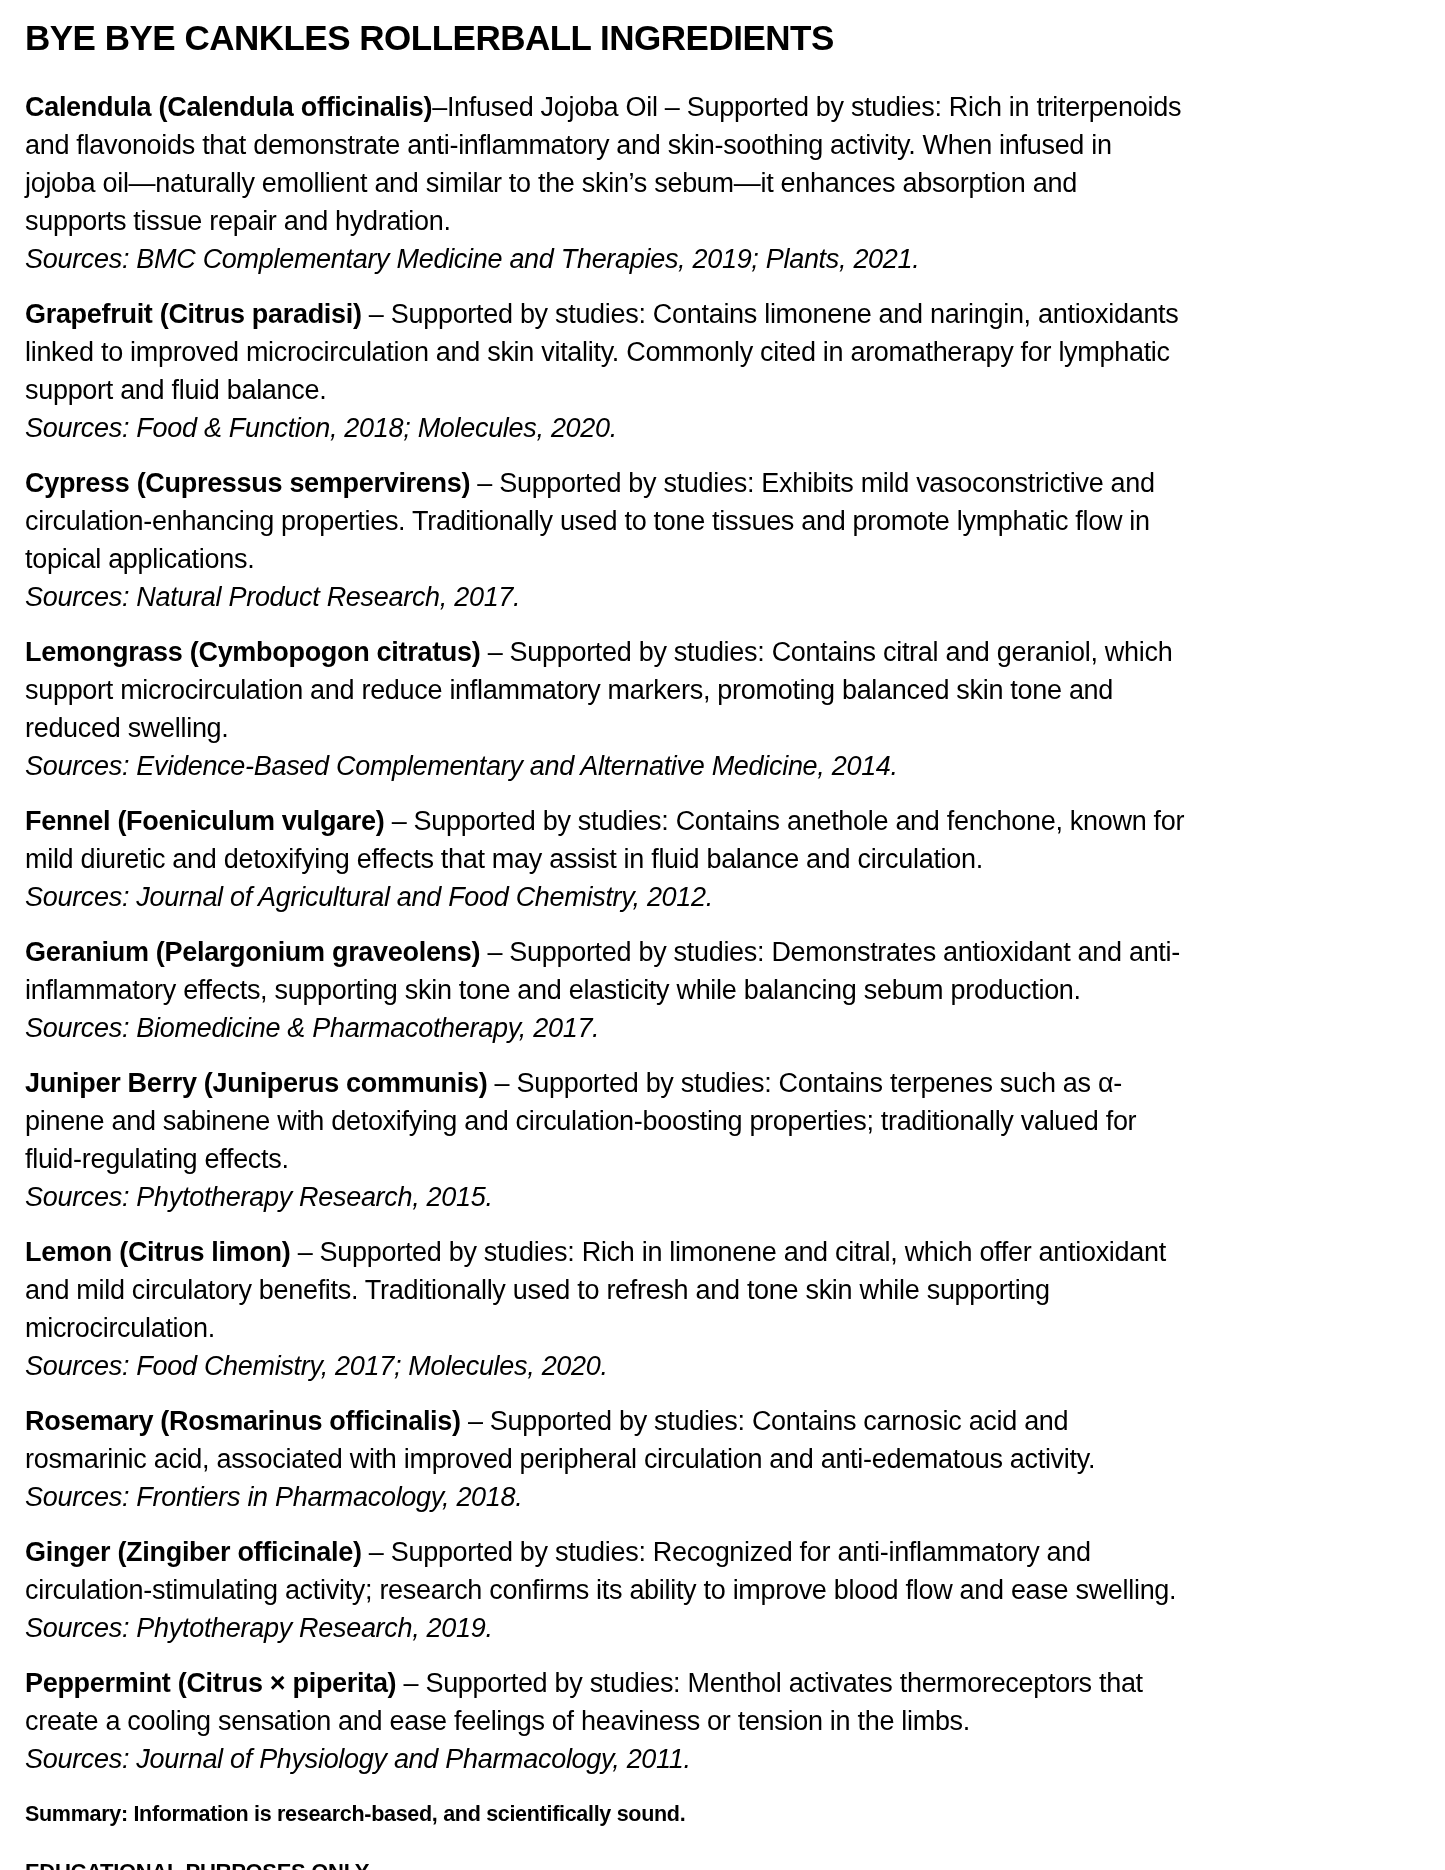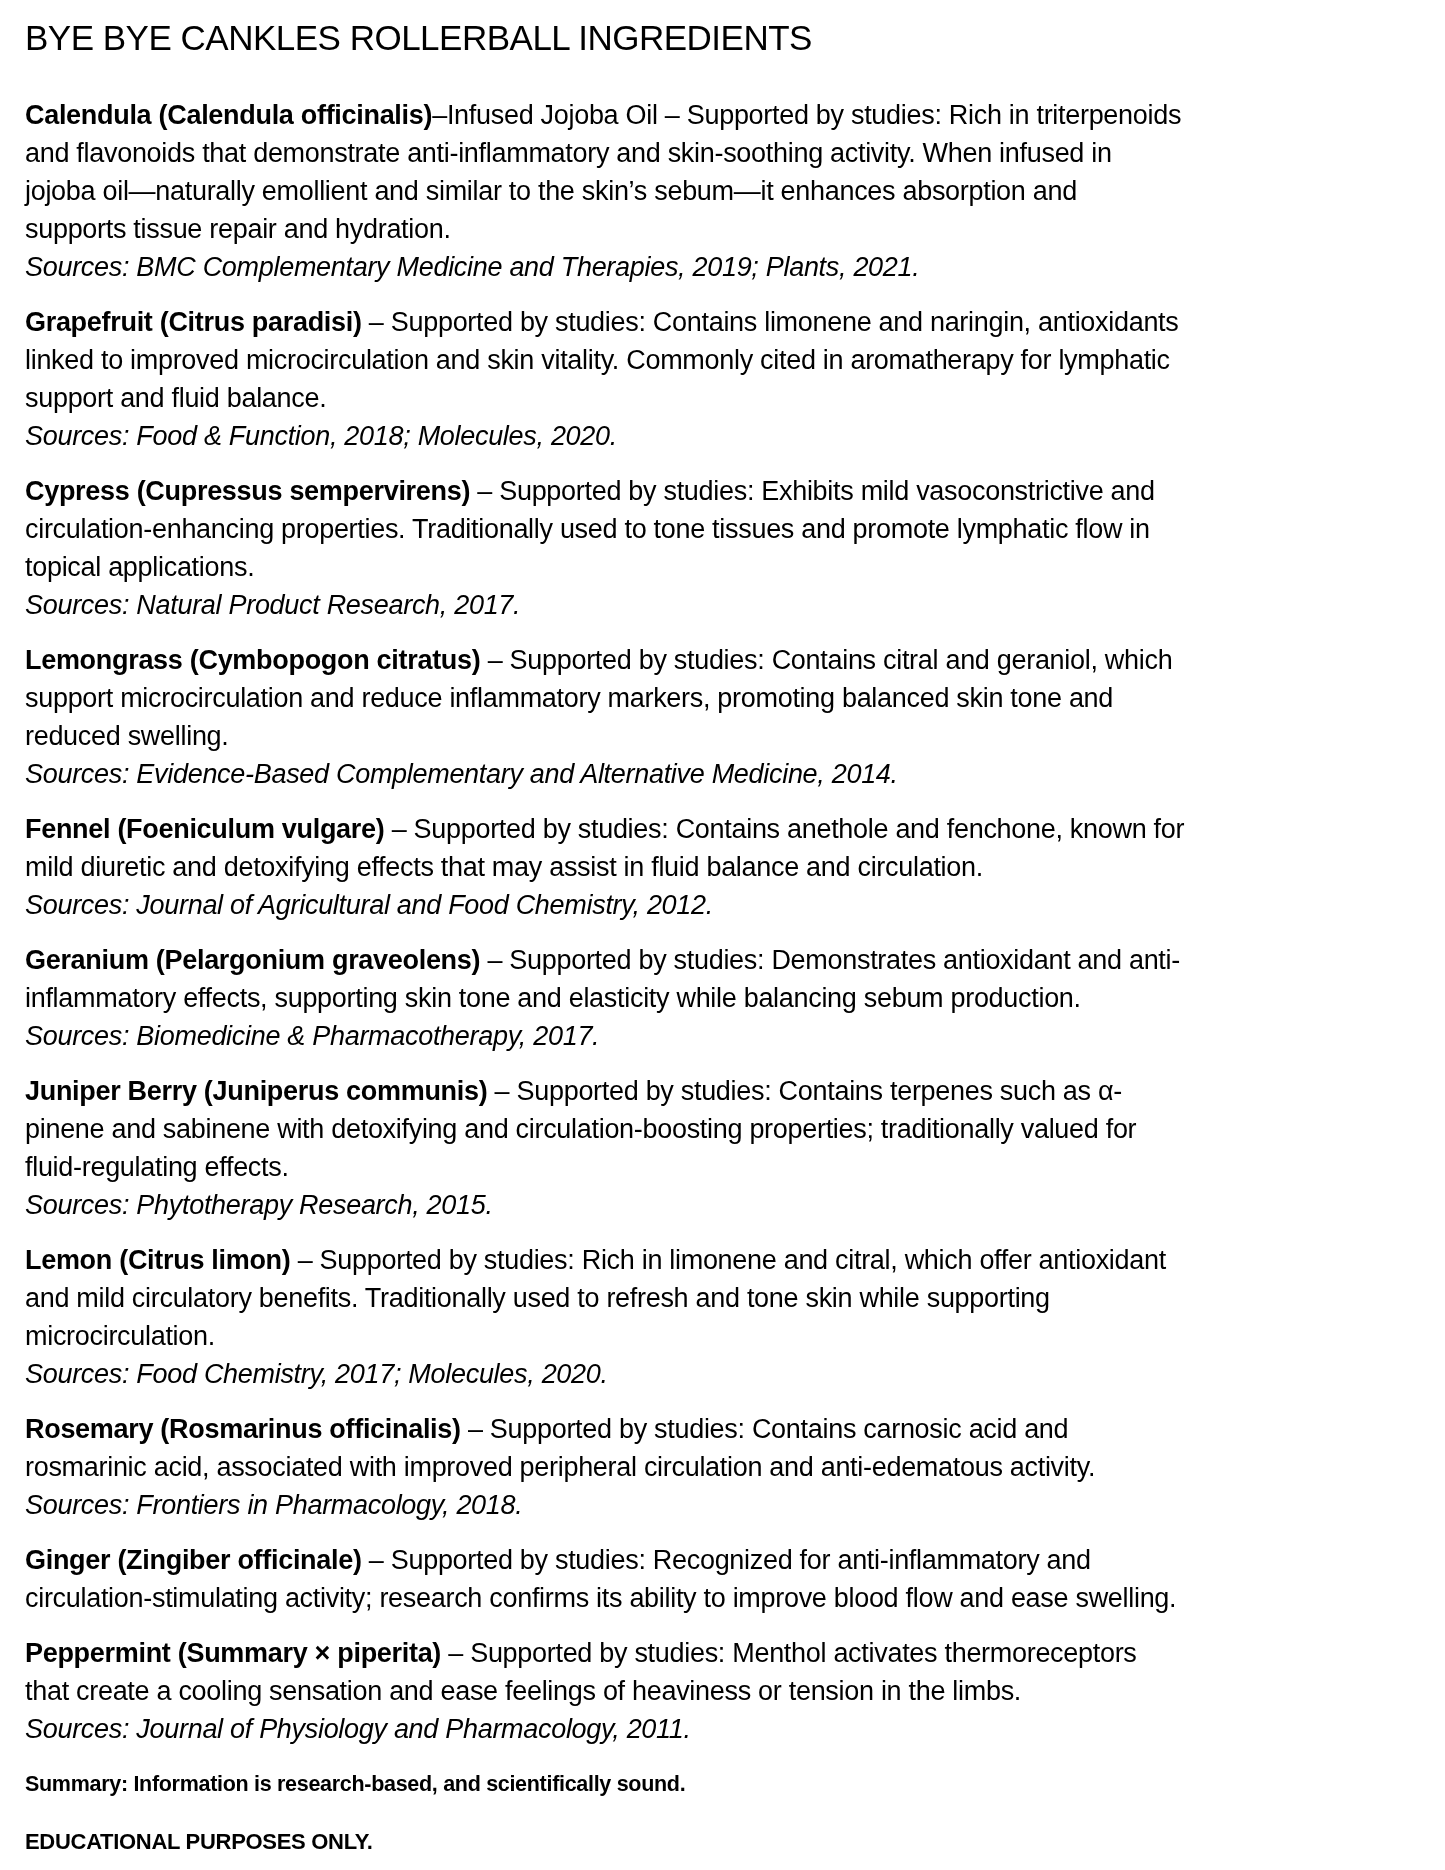--- a/index.html
+++ b/index.html
@@ -14,23 +14,23 @@
     font-family: "Liberation Sans", sans-serif;
     box-sizing: border-box;
   }
   .page {
     padding: 18px 0 0 25px;
     width: 1185px;
     box-sizing: border-box;
   }
   h1.doc-title {
     font-size: 35px;
-    font-weight: normal;
+    font-weight: bold;
     letter-spacing: -0.5px;
-    margin: 0 0 38px 0;
+    margin: 0 0 30px 0;
     line-height: 1.15;
   }
   .entry {
     font-size: 27px;
     letter-spacing: -0.3px;
     line-height: 38px;
     margin: 0 0 17px 0;
   }
   .entry .heading {
     font-weight: bold;
@@ -92,25 +92,25 @@
 
   <p class="entry">
     <strong class="heading">Lemon (Citrus limon)</strong><span class="body"> – Supported by studies: Rich in limonene and citral, which offer antioxidant and mild circulatory benefits. Traditionally used to refresh and tone skin while supporting microcirculation.</span><span class="sources-line">Sources: Food Chemistry, 2017; Molecules, 2020.</span>
   </p>
 
   <p class="entry">
     <strong class="heading">Rosemary (Rosmarinus officinalis)</strong><span class="body"> – Supported by studies: Contains carnosic acid and rosmarinic acid, associated with improved peripheral circulation and anti-edematous activity.</span><span class="sources-line">Sources: Frontiers in Pharmacology, 2018.</span>
   </p>
 
   <p class="entry">
-    <strong class="heading">Ginger (Zingiber officinale)</strong><span class="body"> – Supported by studies: Recognized for anti-inflammatory and circulation-stimulating activity; research confirms its ability to improve blood flow and ease swelling.</span>
+    <strong class="heading">Ginger (Zingiber officinale)</strong><span class="body"> – Supported by studies: Recognized for anti-inflammatory and circulation-stimulating activity; research confirms its ability to improve blood flow and ease swelling.</span><span class="sources-line">Sources: Phytotherapy Research, 2019.</span>
   </p>
 
   <p class="entry">
-    <strong class="heading">Peppermint (Summary × piperita)</strong><span class="body"> – Supported by studies: Menthol activates thermoreceptors that create a cooling sensation and ease feelings of heaviness or tension in the limbs.</span><span class="sources-line">Sources: Journal of Physiology and Pharmacology, 2011.</span>
+    <strong class="heading">Peppermint (Citrus × piperita)</strong><span class="body"> – Supported by studies: Menthol activates thermoreceptors that create a cooling sensation and ease feelings of heaviness or tension in the limbs.</span><span class="sources-line">Sources: Journal of Physiology and Pharmacology, 2011.</span>
   </p>
 </div>
 
   <p class="summary-line">Summary: Information is research-based, and scientifically sound.</p>
 
   <p class="footer-line">EDUCATIONAL PURPOSES ONLY.</p>
 
 </div>
 
 </body></html>

